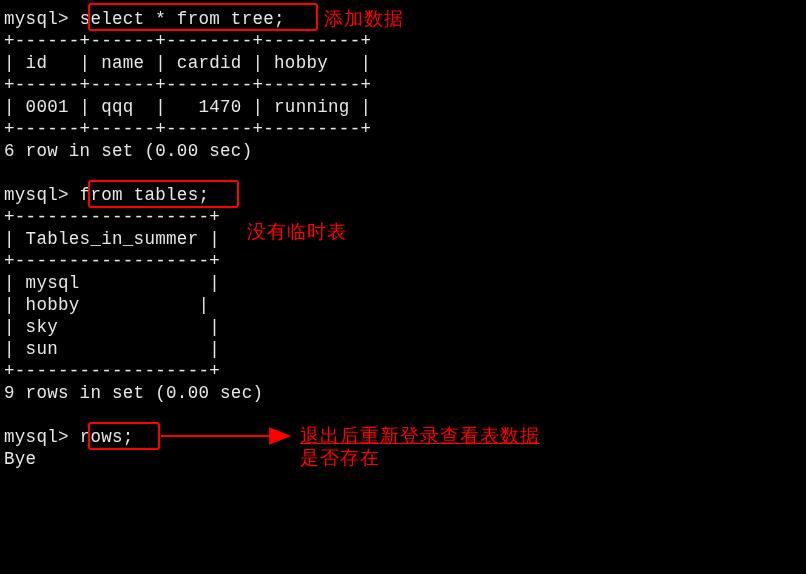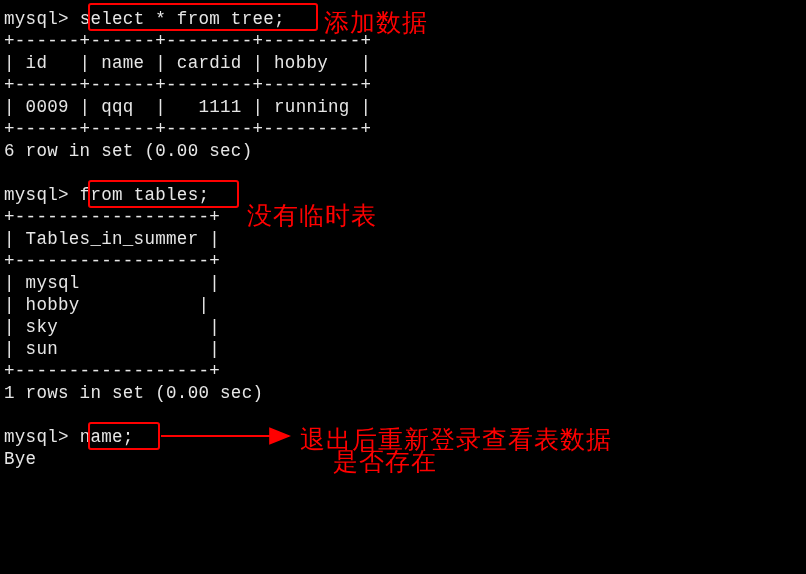--- a/index.html
+++ b/index.html
@@ -26,65 +26,65 @@
     .highlight-box {
       position: absolute;
       border: 2px solid #f00;
       border-radius: 3px;
       pointer-events: none;
     }
     .annotation {
       position: absolute;
       color: #f00;
       font-family: 'SimSun', 'Microsoft YaHei', sans-serif;
-      font-size: 25px;
+      font-size: 19px;
       pointer-events: none;
       letter-spacing: 1px;
     }
     .arrow {
       position: absolute;
       pointer-events: none;
     }
     .arrow svg {
       overflow: visible;
     }
   </style>
 </head>
 <body>
 
 <div class="line"><span>mysql&gt; </span><span>select * from tree;</span></div>
 <div class="line">+------+------+--------+---------+</div>
 <div class="line">| id   | name | cardid | hobby   |</div>
 <div class="line">+------+------+--------+---------+</div>
-<div class="line">| 0009 | qqq  |   1111 | running |</div>
+<div class="line">| 0001 | qqq  |   1470 | running |</div>
 <div class="line">+------+------+--------+---------+</div>
 <div class="line">6 row in set (0.00 sec)</div>
 <div class="line"> </div>
 <div class="line"><span>mysql&gt; </span><span>from tables;</span></div>
 <div class="line">+------------------+</div>
 <div class="line">| Tables_in_summer |</div>
 <div class="line">+------------------+</div>
 <div class="line">| mysql            |</div>
 <div class="line">| hobby           |</div>
 <div class="line">| sky              |</div>
 <div class="line">| sun              |</div>
 <div class="line">+------------------+</div>
-<div class="line">1 rows in set (0.00 sec)</div>
+<div class="line">9 rows in set (0.00 sec)</div>
 <div class="line"> </div>
-<div class="line"><span>mysql&gt; </span><span>name;</span></div>
+<div class="line"><span>mysql&gt; </span><span>rows;</span></div>
 <div class="line">Bye</div>
 
 <div class="highlight-box" style="left:88px; top:3px; width:230px; height:28px;"></div>
 <div class="highlight-box" style="left:88px; top:180px; width:151px; height:28px;"></div>
 <div class="highlight-box" style="left:88px; top:422px; width:72px; height:28px;"></div>
 
 <div class="annotation" style="left:324px; top:6px;">添加数据</div>
-<div class="annotation" style="left:247px; top:199px;">没有临时表</div>
-<div class="annotation" style="left:300px; top:423px;">退出后重新登录查看表数据</div>
-<div class="annotation" style="left:300px; top:445px;margin-left:33px;">是否存在</div>
+<div class="annotation" style="left:247px; top:219px;">没有临时表</div>
+<div class="annotation" style="left:300px; top:423px;text-decoration:underline;">退出后重新登录查看表数据</div>
+<div class="annotation" style="left:300px; top:445px;">是否存在</div>
 
 <div class="arrow" style="left:161px; top:427px;">
   <svg width="140" height="22">
     <defs>
       <marker id="arrowhead" markerWidth="10" markerHeight="8" refX="9" refY="4" orient="auto">
         <polygon points="0 0, 10 4, 0 8" fill="#f00"></polygon>
       </marker>
     </defs>
     <line x1="0" y1="9" x2="128" y2="9" stroke="#f00" stroke-width="2.2" marker-end="url(#arrowhead)"></line>
   </svg>

